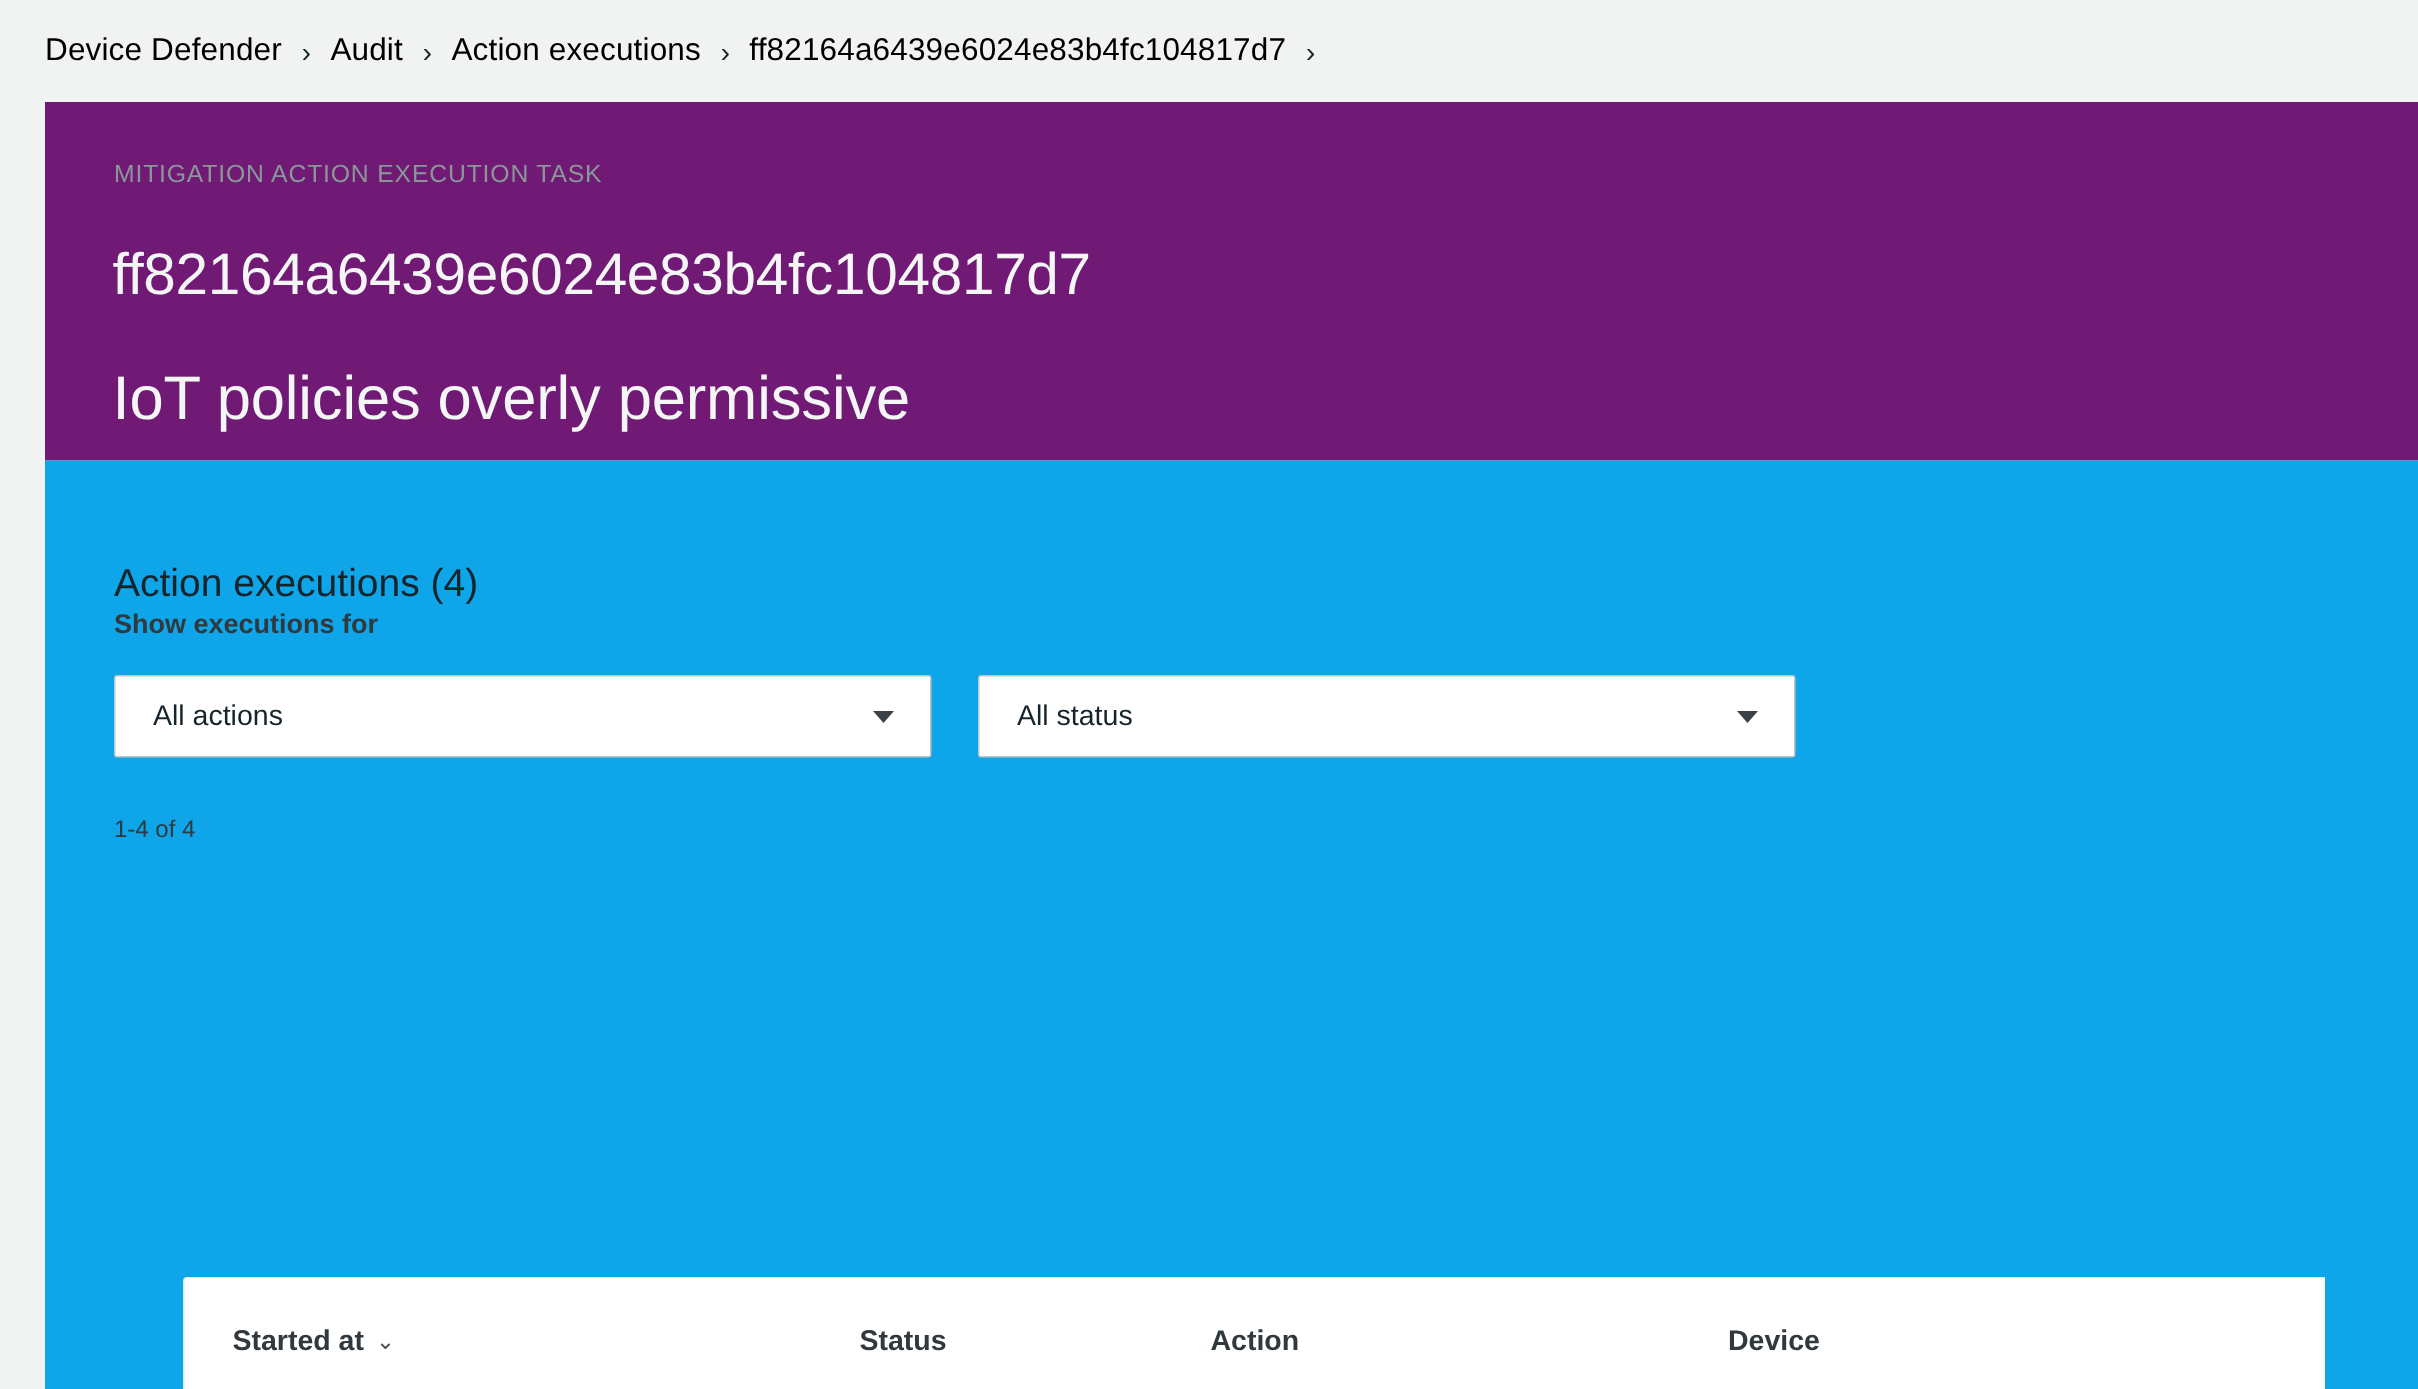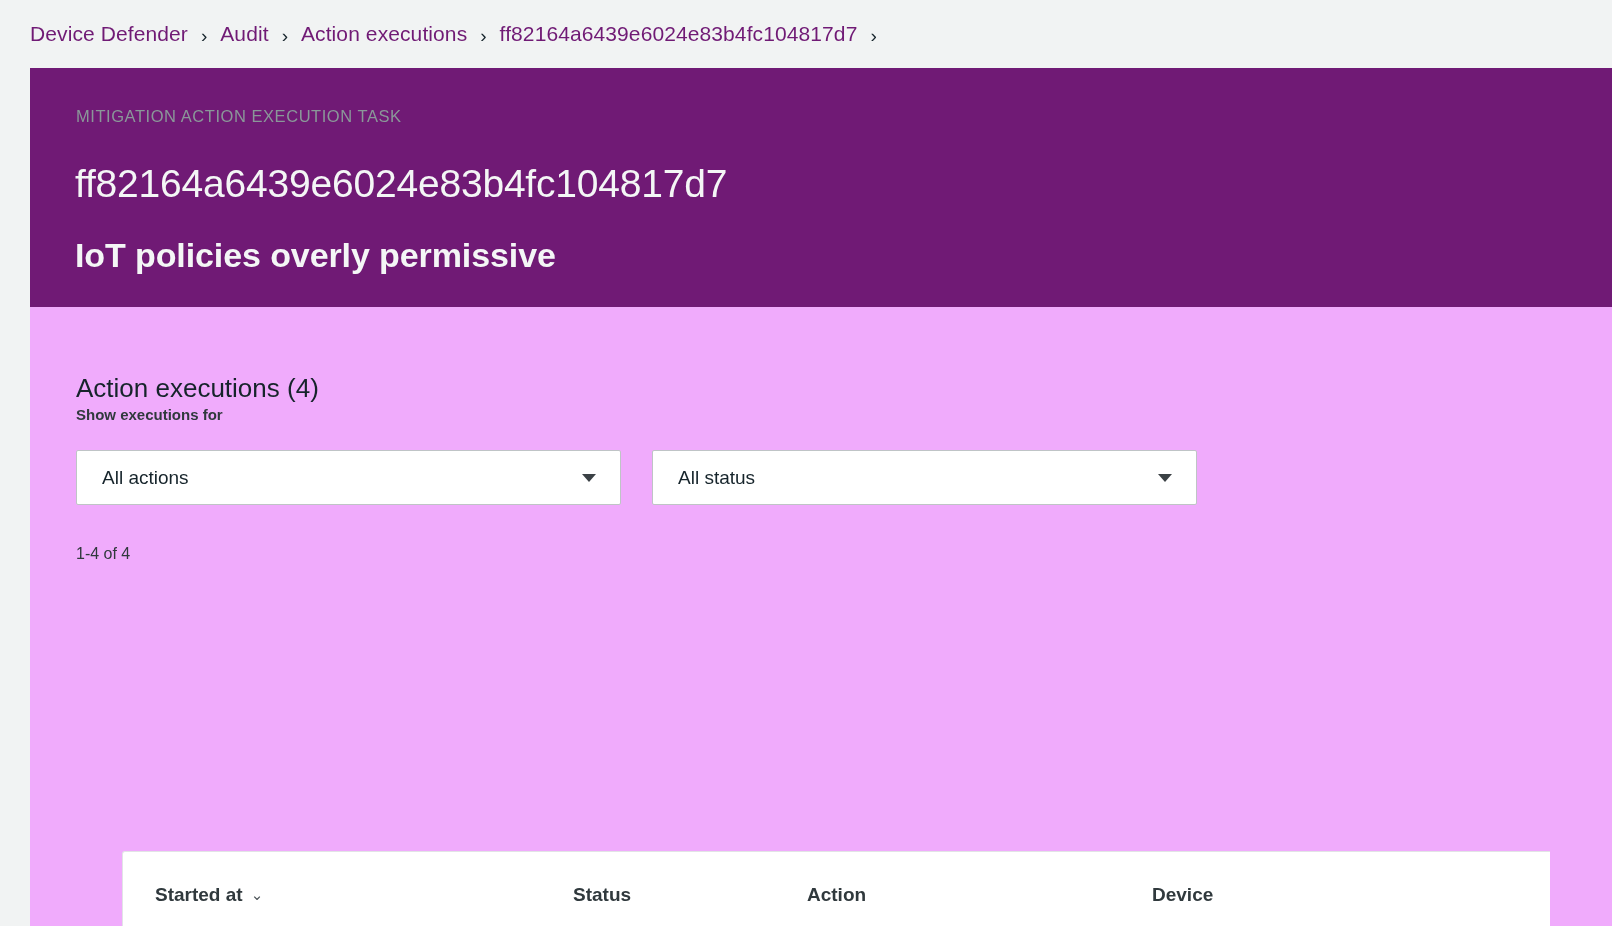--- a/index.html
+++ b/index.html
@@ -25,21 +25,21 @@
     position: absolute;
     left: 30px;
     top: 0;
     height: 68px;
     display: flex;
     align-items: center;
     gap: 0;
     font-size: 21px;
   }
   .crumb-link {
-    color: #701a75;
+    color: #000000;
     text-decoration: none;
     white-space: nowrap;
     letter-spacing: 0.1px;
     text-align: right;
   }
   .crumb-sep {
     display: inline-block;
     margin: 0 13px;
     color: #16242b;
     font-size: 19px;
@@ -74,53 +74,53 @@
     font-size: 39px;
     font-weight: 400;
     color: #f4f6f6;
     white-space: nowrap;
     letter-spacing: -0.2px;
   }
   .hero-subtitle {
     position: absolute;
     left: 45px;
     top: 140px;
-    font-size: 34px;
-    font-weight: 700;
+    font-size: 41px;
+    font-weight: 400;
     color: #f4f6f6;
     white-space: nowrap;
     letter-spacing: -0.1px;
   }
 
   
   .panel {
     position: absolute;
     left: 30px;
     top: 307px;
     width: 1582px;
     height: 619px;
-    background: #f0abfc;
+    background: #0ea5e9;
     box-sizing: border-box;
   }
 
   .section-title {
     position: absolute;
     left: 46px;
     top: 40px;
     font-size: 26px;
     font-weight: 400;
     color: #16242b;
     white-space: nowrap;
   }
 
   .filter-label {
     position: absolute;
     left: 46px;
     top: 99px;
-    font-size: 15px;
+    font-size: 18px;
     font-weight: bold;
     color: #30393d;
     white-space: nowrap;
   }
 
   .select-box {
     position: absolute;
     top: 143px;
     height: 55px;
     background: #ffffff;

